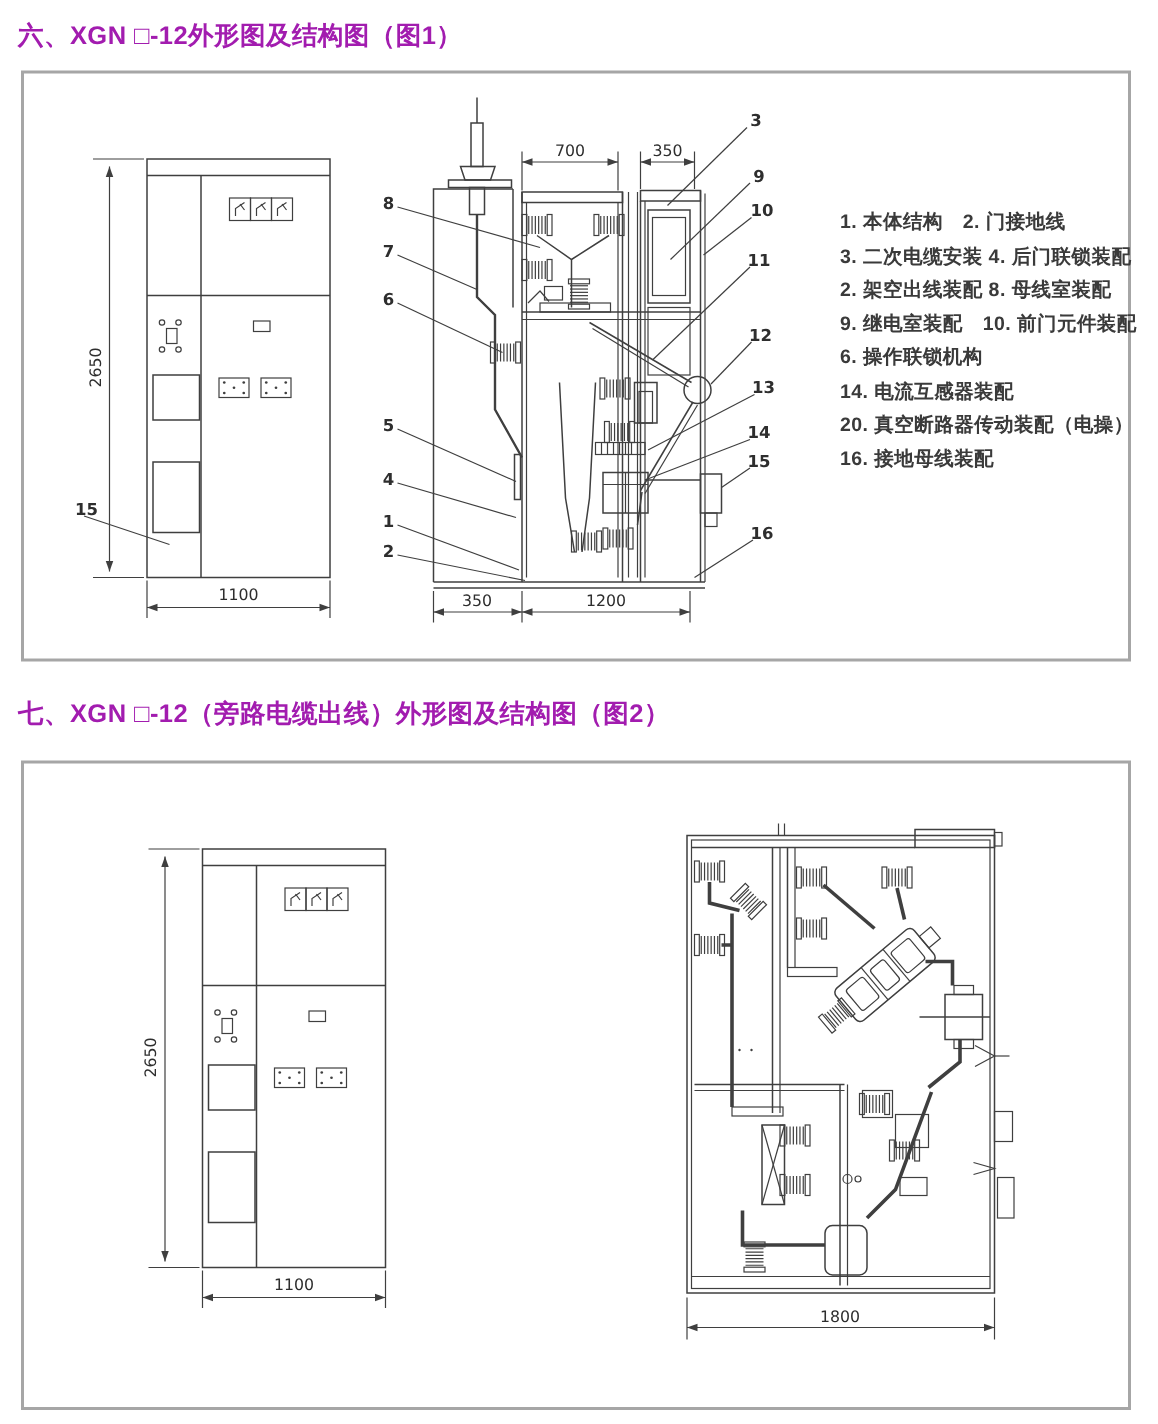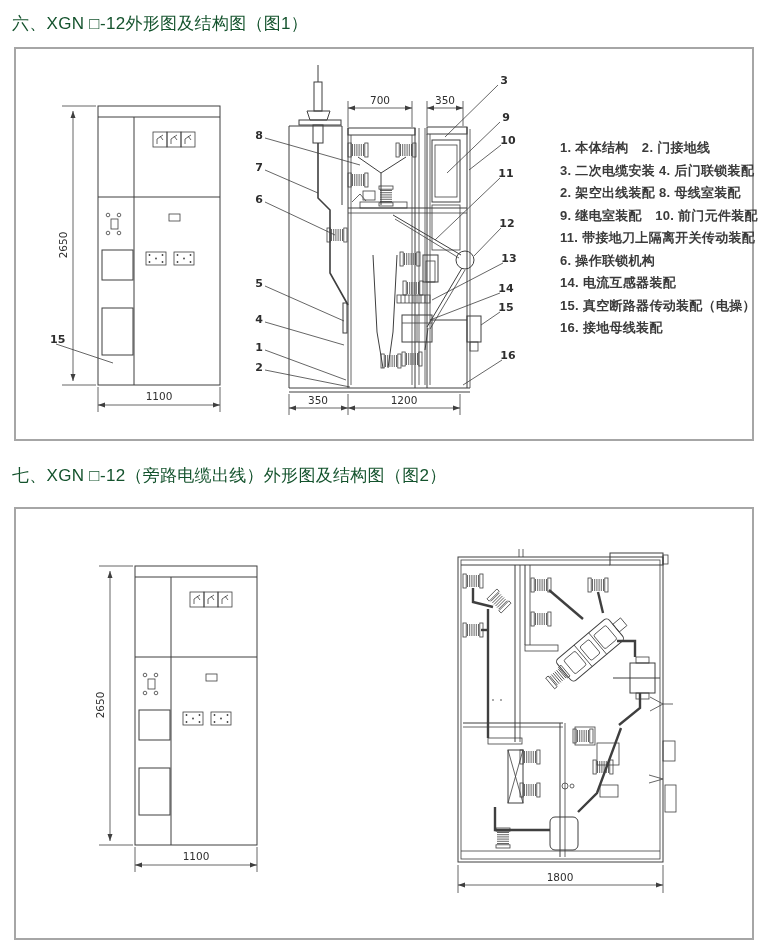--- a/index.html
+++ b/index.html
@@ -1,17 +1,17 @@
 <!DOCTYPE html>
 <html><head>
 <meta charset="utf-8">
 <style>
   html,body{margin:0;padding:0;background:#ffffff;}
   body{width:772px;height:949px;position:relative;font-family:"Liberation Sans","DejaVu Sans",sans-serif;overflow:hidden;}
-  .sec-title{position:absolute;left:12px;font-size:17px;font-weight:normal;color:#14532d;letter-spacing:0.3px;white-space:nowrap;}
+  .sec-title{position:absolute;left:12px;font-size:17px;font-weight:bold;color:#a21caf;letter-spacing:0.3px;white-space:nowrap;}
   .fig-box{position:absolute;left:14px;width:740px;background:#fff;border:2px solid #a6a6a6;box-sizing:border-box;}
   .abs{position:absolute;}
   
   .s1{fill:none;stroke:#3f3f3f;stroke-width:1;}
   .s08{fill:none;stroke:#3f3f3f;stroke-width:0.8;}
   .s16{fill:none;stroke:#3f3f3f;stroke-width:1.6;}
   .s24{fill:none;stroke:#3f3f3f;stroke-width:2.4;}
   .fl{fill:#3f3f3f;stroke:none;}
   text.dim{font:10.5px "DejaVu Sans",sans-serif;fill:#2e2e2e;}
   text.co{font:700 11px "DejaVu Sans",sans-serif;fill:#2e2e2e;}
@@ -255,24 +255,23 @@
       <text class="co" x="263" y="304" text-anchor="middle">16</text>
       <line class="s08" x1="257" y1="305" x2="218" y2="330"></line>
     </g>
   </svg>
 
   <div class="legend" style="left:512px;top:88px;">
     <div>1. 本体结构　2. 门接地线</div>
     <div>3. 二次电缆安装 4. 后门联锁装配</div>
     <div>2. 架空出线装配 8. 母线室装配</div>
     <div>9. 继电室装配　10. 前门元件装配</div>
-    <div>11. 带接地刀上隔离开关传动装配</div>
     <div>6. 操作联锁机构</div>
     <div>14. 电流互感器装配</div>
-    <div>15. 真空断路器传动装配（电操）</div>
+    <div>20. 真空断路器传动装配（电操）</div>
     <div>16. 接地母线装配</div>
   </div>
 </div>
 
 <div class="sec-title" style="top:464px;">七、XGN □-12（旁路电缆出线）外形图及结构图（图2）</div>
 
 <div class="fig-box" style="top:507px;height:433px;">
 
   <svg class="abs" style="left:61px;top:36px;" width="200" height="335" viewBox="0 0 200 335">
     <g>

